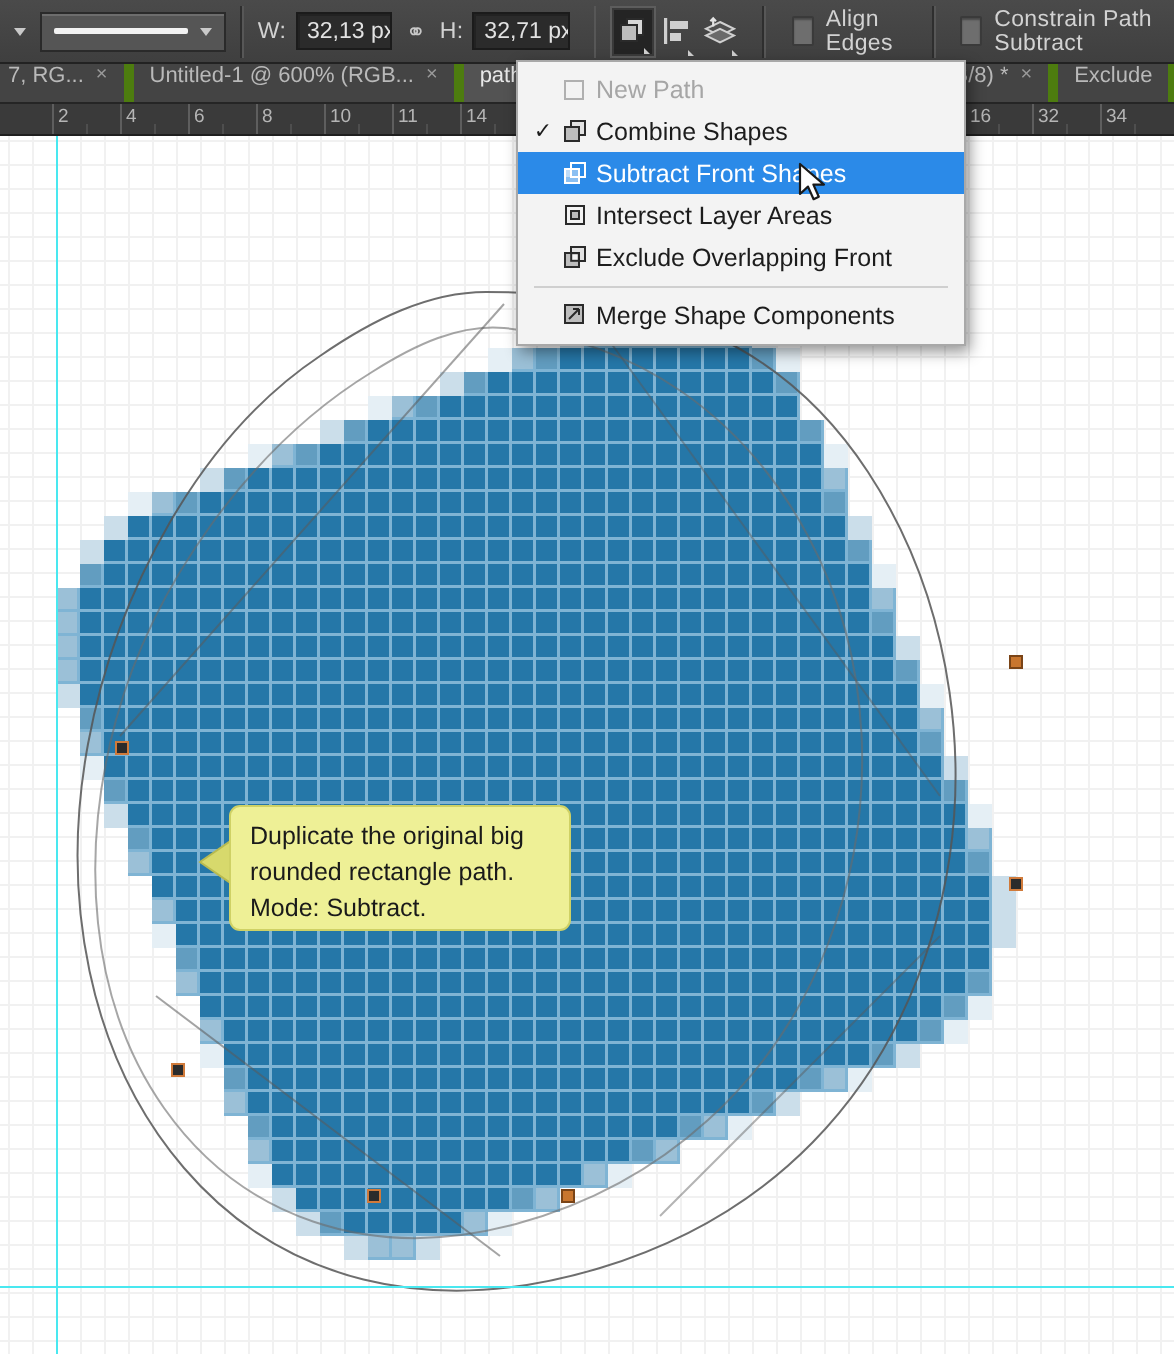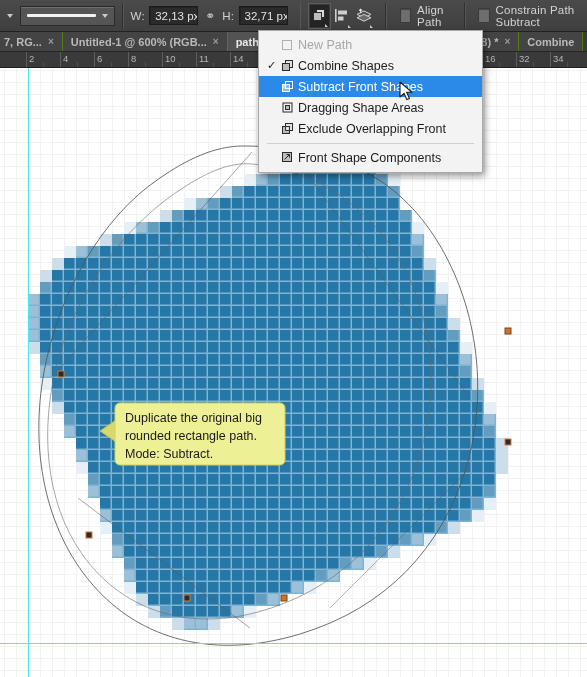--- a/index.html
+++ b/index.html
@@ -54,24 +54,24 @@
   }
   .chk-wrap{display:flex;align-items:center;}
 
   
   .tab-bar{
     position:absolute;left:0;top:32px;width:587px;height:20px;
     background:#3b3b3b;border-bottom:1px solid #252525;
     display:flex;align-items:stretch;box-sizing:border-box;
   }
   .tab{
-    display:flex;align-items:center;gap:6px;
+    display:flex;align-items:flex-start;gap:6px;
     padding:0 8px;font-size:11px;color:#b9b9b9;
-    background:#444;border-right:1px solid #4d7c0f;
-    white-space:nowrap;box-sizing:border-box;font-weight:bold;
+    background:#444;border-right:5px solid #4d7c0f;
+    white-space:nowrap;box-sizing:border-box;
   }
   .tab.active{background:#535353;color:#e8e8e8;}
   .tab .x{font-size:10px;color:#9a9a9a;}
 
   
   .ruler{
     position:absolute;left:0;top:52px;width:587px;height:16px;
     background:#3a3a3a;border-bottom:1px solid #1f1f1f;
     overflow:hidden;box-sizing:border-box;
   }
@@ -164,21 +164,21 @@
         <path d="M9 4 L16 7.4 L9 10.8 L2 7.4 Z" fill="#4f4f4f" stroke="#d0d0d0" stroke-width="1"></path>
         <path d="M9 7.4 L16 10.8 L9 14.2 L2 10.8 Z" fill="#6a6a6a" stroke="#d0d0d0" stroke-width="1"></path>
         <path d="M5.6 6.2 L5.6 2.4 M4.2 3.6 L5.6 2.2 L7 3.6" stroke="#e3e3e3" stroke-width="1.1" fill="none"></path>
       </svg>
       <div class="corner"></div>
     </div>
 
     <div class="opt-sep" style="margin-left:10px"></div>
     <div class="chk-wrap" style="margin-left:6px">
       <div class="chk"></div>
-      <div class="opt-label">Align Path</div>
+      <div class="opt-label">Align Edges</div>
     </div>
     <div class="opt-sep" style="margin-left:9px"></div>
     <div class="chk-wrap" style="margin-left:5px">
       <div class="chk"></div>
       <div class="opt-label">Constrain Path Subtract</div>
     </div>
   </div>
 
   <div class="tab-bar">
     <div class="tab" style="padding-left:4px">
@@ -190,21 +190,21 @@
       <span class="x">×</span>
     </div>
     <div class="tab active">
       <span>path</span>
     </div>
     <div class="tab" style="margin-left:178px">
       <span>RGB/8) *</span>
       <span class="x">×</span>
     </div>
     <div class="tab">
-      <span>Combine</span>
+      <span>Exclude</span>
     </div>
   </div>
 
   <div class="ruler" id="ruler">
       <div class="tick" style="left: 26px;"></div>
       <div class="tickm" style="left: 43px;"></div>
       <div class="lbl" style="left: 29px;">2</div>
       <div class="tick" style="left: 60px;"></div>
       <div class="tickm" style="left: 77px;"></div>
       <div class="lbl" style="left: 63px;">4</div>
@@ -1415,21 +1415,21 @@
         <span class="mlabel">Subtract Front Shapes</span>
       </div>
       <div class="mi">
         <span class="check"></span>
         <span class="gi">
           <svg width="13" height="13" viewBox="0 0 13 13">
             <rect x="2" y="2" width="9" height="9" fill="none" stroke="#2a2a2a"></rect>
             <rect x="4.5" y="4.5" width="4" height="4" fill="#bdbdbd" stroke="#2a2a2a"></rect>
           </svg>
         </span>
-        <span class="mlabel">Dragging Shape Areas</span>
+        <span class="mlabel">Intersect Layer Areas</span>
       </div>
       <div class="mi">
         <span class="check"></span>
         <span class="gi">
           <svg width="13" height="13" viewBox="0 0 13 13">
             <rect x="4.5" y="1.5" width="7" height="7" fill="#e2e2e2" stroke="#2a2a2a"></rect>
             <rect x="1.5" y="4.5" width="7" height="7" fill="#bdbdbd" stroke="#2a2a2a"></rect>
             <rect x="4.6" y="4.6" width="3.8" height="3.8" fill="#f3f3f3" stroke="#2a2a2a"></rect>
           </svg>
         </span>
@@ -1437,21 +1437,21 @@
       </div>
       <div class="msep"></div>
       <div class="mi">
         <span class="check"></span>
         <span class="gi">
           <svg width="13" height="13" viewBox="0 0 13 13">
             <rect x="1.5" y="1.5" width="9" height="9" fill="#bdbdbd" stroke="#2a2a2a"></rect>
             <path d="M3.5 8.5 L8.5 3.5 M8.5 3.5 h-3 M8.5 3.5 v3" stroke="#2a2a2a" fill="none" stroke-width="1"></path>
           </svg>
         </span>
-        <span class="mlabel">Front Shape Components</span>
+        <span class="mlabel">Merge Shape Components</span>
       </div>
     </div>
 
   <svg class="cursor" width="15" height="21" viewBox="0 0 15 21">
     <path d="M1 1 L1 16 L5 12.3 L7.8 18.6 L10.4 17.4 L7.7 11.3 L13 11.3 Z" fill="#ffffff" stroke="#1a1a1a" stroke-width="1.1" stroke-linejoin="round"></path>
   </svg>
 
 </div>
 
 </body></html>

